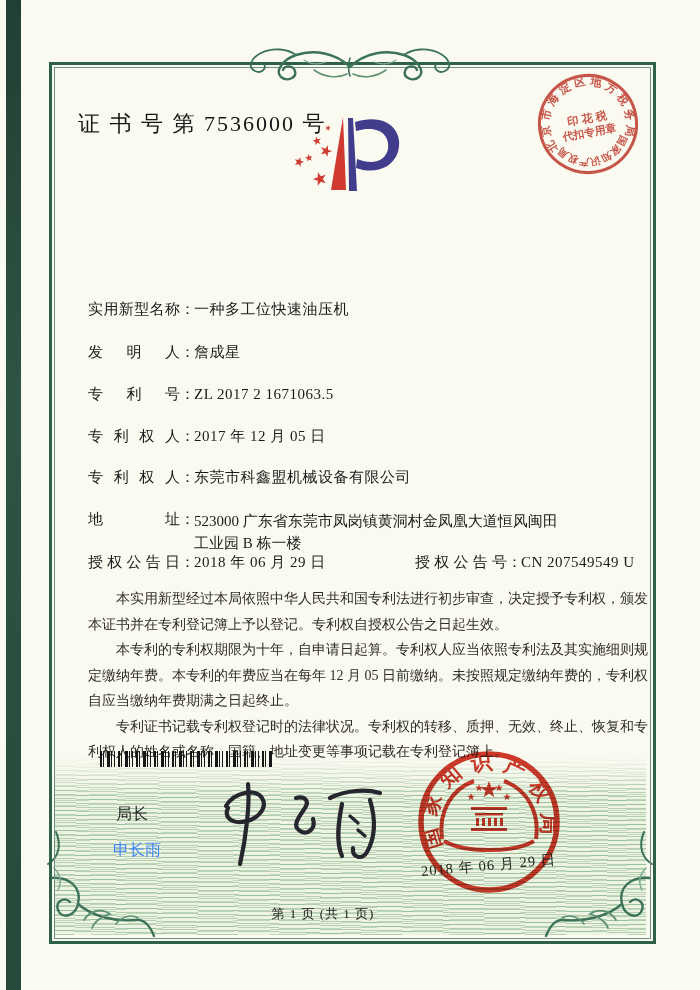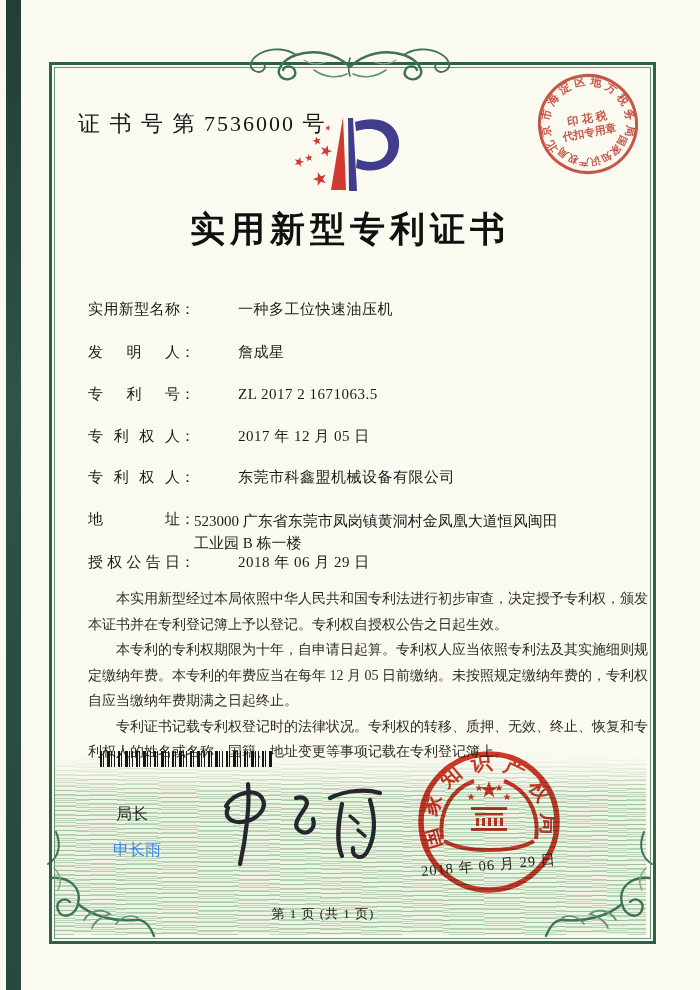--- a/index.html
+++ b/index.html
@@ -26,21 +26,21 @@
   .corner-orn{position:absolute;z-index:4;}
   .corner-orn.left{left:46px;top:830px;}
   .corner-orn.right{left:544px;top:830px;transform:scaleX(-1);}
   .tax-stamp{position:absolute;left:536px;top:72px;transform:rotate(-10deg);z-index:3;
     mix-blend-mode:multiply;opacity:.92;}
   .seal{position:absolute;left:414px;top:747px;z-index:3;mix-blend-mode:multiply;}
   .fields{position:absolute;left:88px;right:60px;top:0;z-index:2;font-size:15px;color:#1b1b1b;}
   .frow{position:absolute;left:0;right:0;white-space:nowrap;}
   .dl{display:inline-block;width:92px;text-align:justify;text-align-last:justify;}
   .colon{display:inline-block;width:14px;}
-  .fval{letter-spacing:.5px;margin-left:44px;}
+  .fval{letter-spacing:.5px;}
   .addr-wrap{display:inline-block;vertical-align:top;white-space:normal;width:430px;line-height:22px;}
   .fright{position:absolute;left:327px;top:0;}
   .body-text{position:absolute;left:88px;top:586px;width:530px;z-index:2;
     font-size:14px;line-height:25.5px;color:#2e2c2a;white-space:nowrap;}
   .barcode{position:absolute;left:100px;top:751px;width:172px;height:16px;z-index:2;
     background:repeating-linear-gradient(90deg,#161616 0 2px,rgba(0,0,0,0) 2px 3px,
       #161616 3px 4px,rgba(0,0,0,0) 4px 7px,#161616 7px 10px,rgba(0,0,0,0) 10px 11px,
       #161616 11px 12px,rgba(0,0,0,0) 12px 14px,#161616 14px 15px,rgba(0,0,0,0) 15px 18px);}
   .sig-title{position:absolute;left:116px;top:804px;font-size:16px;color:#1f1f1f;z-index:2;
     font-family:"Liberation Sans","DejaVu Sans",sans-serif;}
@@ -108,21 +108,20 @@
       <textPath href="#txTop" startOffset="0" textLength="186">北京市海淀区地方税务局</textPath>
     </text>
     <text class="stamp-text" fill="#c64a3f" font-size="11.5">
       <textPath href="#txBot" startOffset="0" textLength="84">国家知识产权局</textPath>
     </text>
     <text class="stamp-text" x="60" y="58" text-anchor="middle" fill="#c64a3f" font-size="13">印 花 税</text>
     <text class="stamp-text" x="60" y="74" text-anchor="middle" fill="#c64a3f" font-size="12.5">代扣专用章</text>
   </svg>
 
   <div class="cert-no">证 书 号 第 7536000 号</div>
-  <div class="title">实用新型专利证书</div>
 
   <div class="fields">
     <div class="frow" style="top:300px">
       <span class="dl">实用新型名称</span><span class="colon">：</span><span class="fval">一种多工位快速油压机</span>
     </div>
     <div class="frow" style="top:343px">
       <span class="dl">发明人</span><span class="colon">：</span><span class="fval">詹成星</span>
     </div>
     <div class="frow" style="top:385px">
       <span class="dl">专利号</span><span class="colon">：</span><span class="fval">ZL 2017 2 1671063.5</span>
@@ -131,20 +130,21 @@
       <span class="dl">专利权人</span><span class="colon">：</span><span class="fval">2017 年 12 月 05 日</span>
     </div>
     <div class="frow" style="top:468px">
       <span class="dl">专利权人</span><span class="colon">：</span><span class="fval">东莞市科鑫盟机械设备有限公司</span>
     </div>
     <div class="frow" style="top:510px">
       <span class="dl">地址</span><span class="colon">：</span><span class="addr-wrap"><span>523000 广东省东莞市凤岗镇黄洞村金凤凰大道恒风闽田</span><br><span>工业园 B 栋一楼</span></span>
     </div>
     <div class="frow" style="top:553px">
       <span class="dl">授权公告日</span><span class="colon">：</span><span class="fval">2018 年 06 月 29 日</span>
+      <span class="fright"><span class="dl">授权公告号</span><span class="colon">：</span><span class="fval">CN 207549549 U</span></span>
     </div>
   </div>
 
   <div class="body-text">
     <div>　　本实用新型经过本局依照中华人民共和国专利法进行初步审查，决定授予专利权，颁发</div>
     <div>本证书并在专利登记簿上予以登记。专利权自授权公告之日起生效。</div>
     <div>　　本专利的专利权期限为十年，自申请日起算。专利权人应当依照专利法及其实施细则规</div>
     <div>定缴纳年费。本专利的年费应当在每年 12 月 05 日前缴纳。未按照规定缴纳年费的，专利权</div>
     <div>自应当缴纳年费期满之日起终止。</div>
     <div>　　专利证书记载专利权登记时的法律状况。专利权的转移、质押、无效、终止、恢复和专</div>

